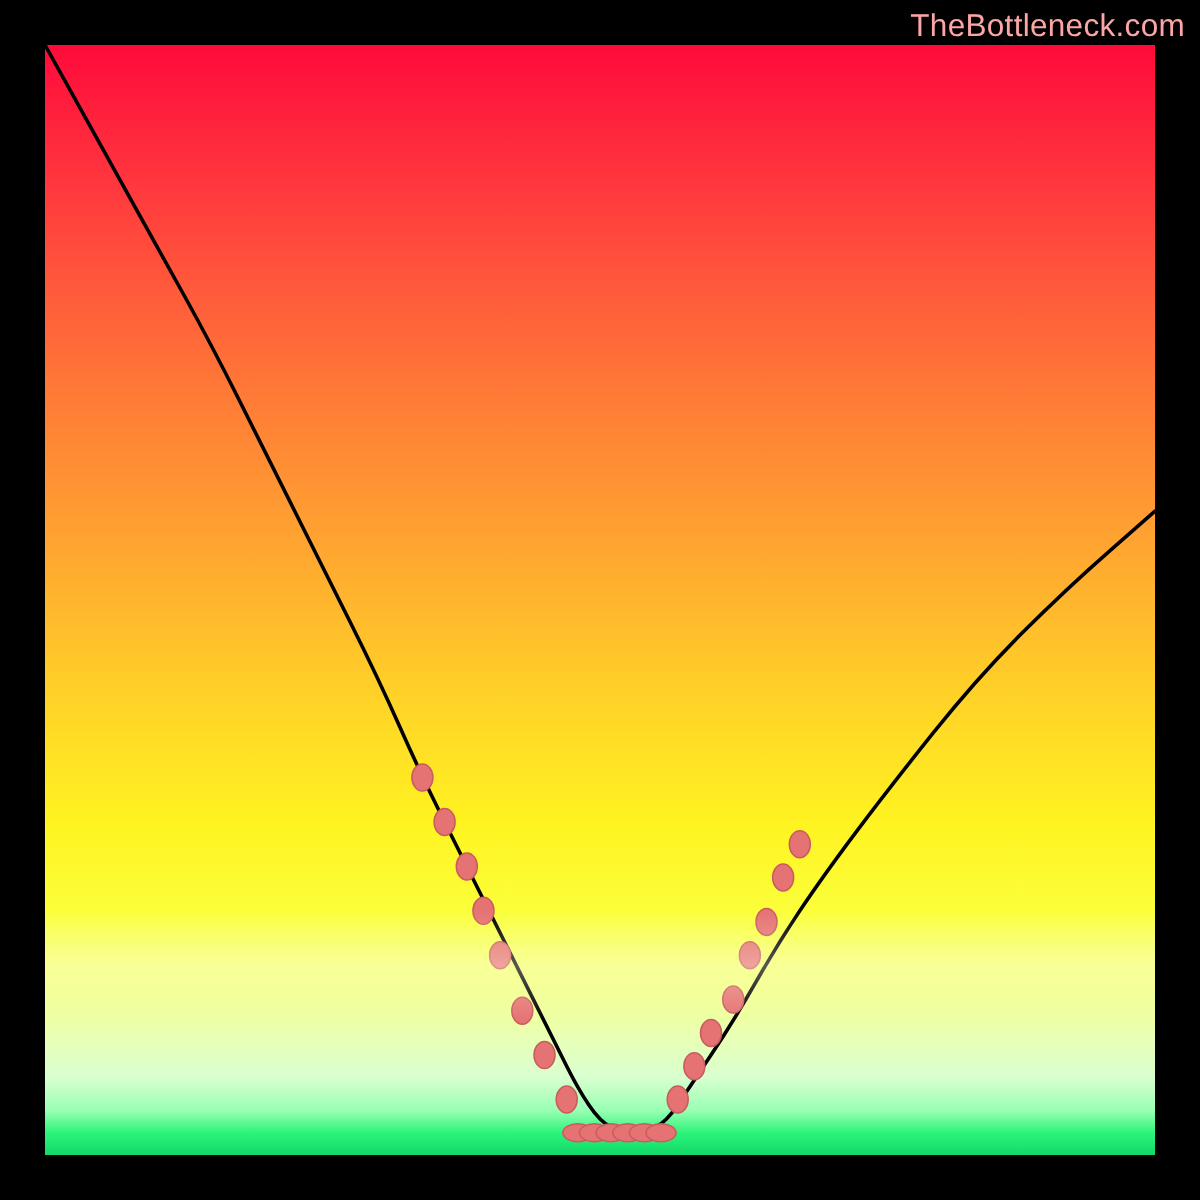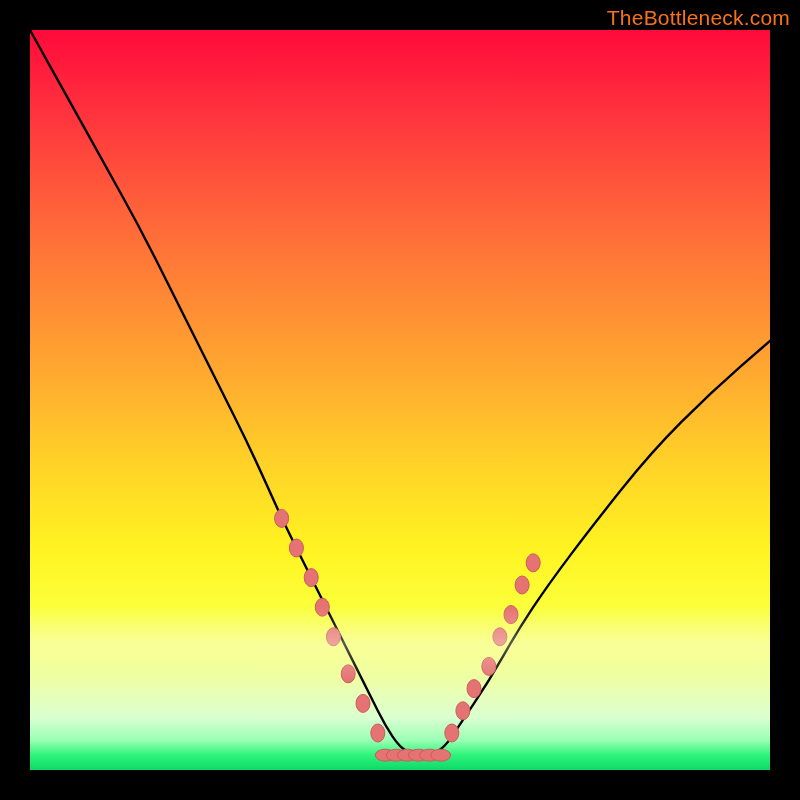--- a/index.html
+++ b/index.html
@@ -57,21 +57,21 @@
     left: 0;
     top: 0;
     width: 740px;
     height: 740px;
     overflow: visible;
   }
   .watermark {
     position: absolute;
     top: 6px;
     right: 10px;
-    color: #f97316;
+    color: #fca5a5;
     font-size: 21px;
     letter-spacing: 0.2px;
     font-weight: 400;
     user-select: none;
   }
 </style>
 </head>
 <body>
 
 <div class="frame">

